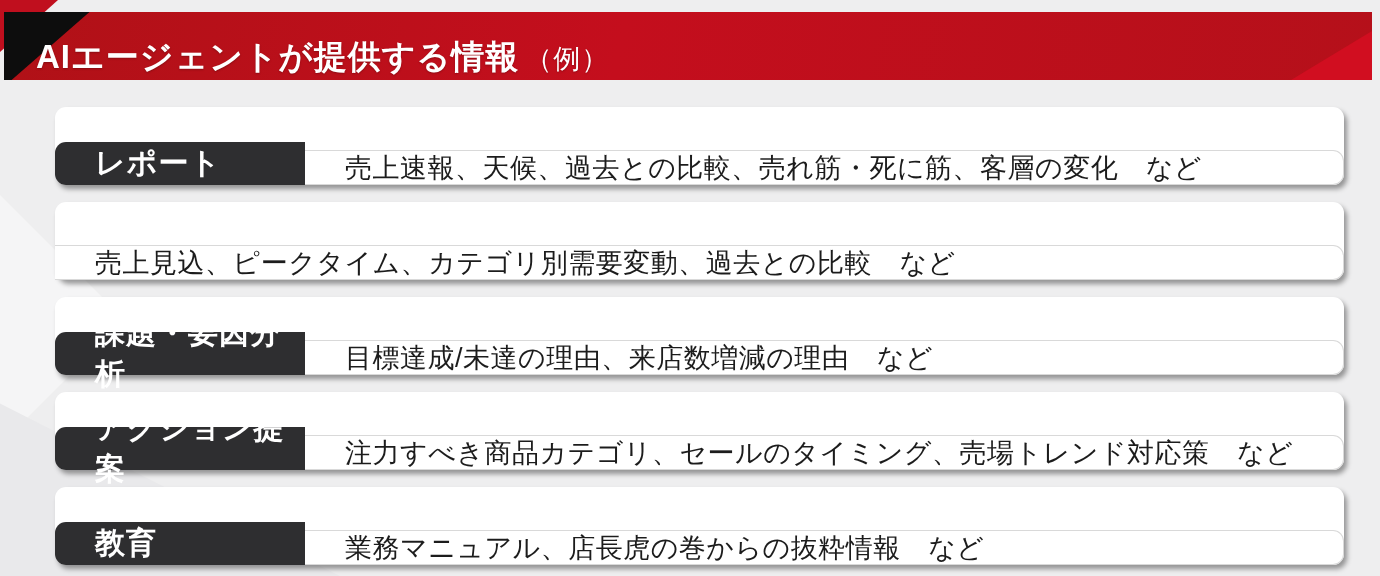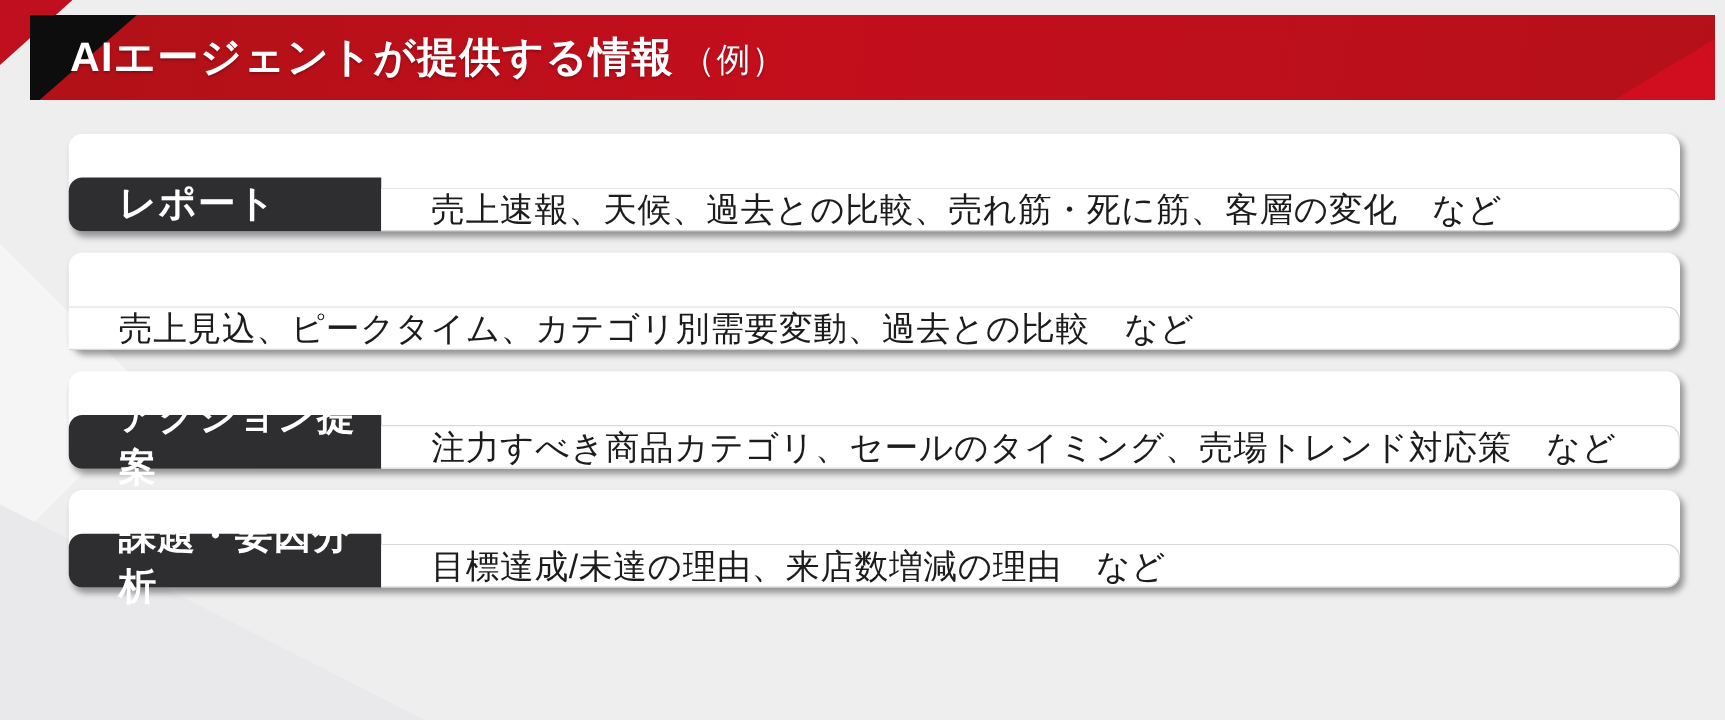--- a/index.html
+++ b/index.html
@@ -20,23 +20,23 @@
     background:#e9e9eb;
     clip-path:polygon(0 100%,0 25%,100% 100%);
   }
   .bg-corner-red{
     left:0;top:0;width:58px;height:52px;
     background:#c00f1e;
     clip-path:polygon(0 0,100% 0,0 100%);
   }
   
   .banner{
-    position:absolute;left:24px;top:12px;right:8px;height:68px;
+    position:absolute;left:4px;top:12px;right:8px;height:68px;
     background:linear-gradient(100deg,#b01117 0%,#c40e1d 45%,#b5101a 100%);
-    display:flex;align-items:center;
+    display:flex;align-items:flex-end;
   }
   .banner .black-corner{
     position:absolute;left:0;top:0;width:95px;height:100%;
     background:#0d0d0d;
     clip-path:polygon(0 0,90% 0,8% 100%,0 100%);
   }
   .banner .bright-corner{
     position:absolute;right:0;bottom:0;width:88px;height:100%;
     background:#d10e20;
     clip-path:polygon(100% 28%,100% 100%,8% 100%);
@@ -93,20 +93,24 @@
 
 <div class="rows">
   <div class="row">
     <div class="row-label">レポート</div>
     <div class="row-desc">売上速報、天候、過去との比較、売れ筋・死に筋、客層の変化　など</div>
   </div>
   <div class="row">
     <div class="row-desc">売上見込、ピークタイム、カテゴリ別需要変動、過去との比較　など</div>
   </div>
   <div class="row">
+    <div class="row-label">課題・要因分析</div>
+    <div class="row-desc">目標達成/未達の理由、来店数増減の理由　など</div>
+  </div>
+  <div class="row">
     <div class="row-label">アクション提案</div>
     <div class="row-desc">注力すべき商品カテゴリ、セールのタイミング、売場トレンド対応策　など</div>
   </div>
   <div class="row">
-    <div class="row-label">課題・要因分析</div>
-    <div class="row-desc">目標達成/未達の理由、来店数増減の理由　など</div>
+    <div class="row-label">教育</div>
+    <div class="row-desc">業務マニュアル、店長虎の巻からの抜粋情報　など</div>
   </div>
 </div>
 
 </body></html>

